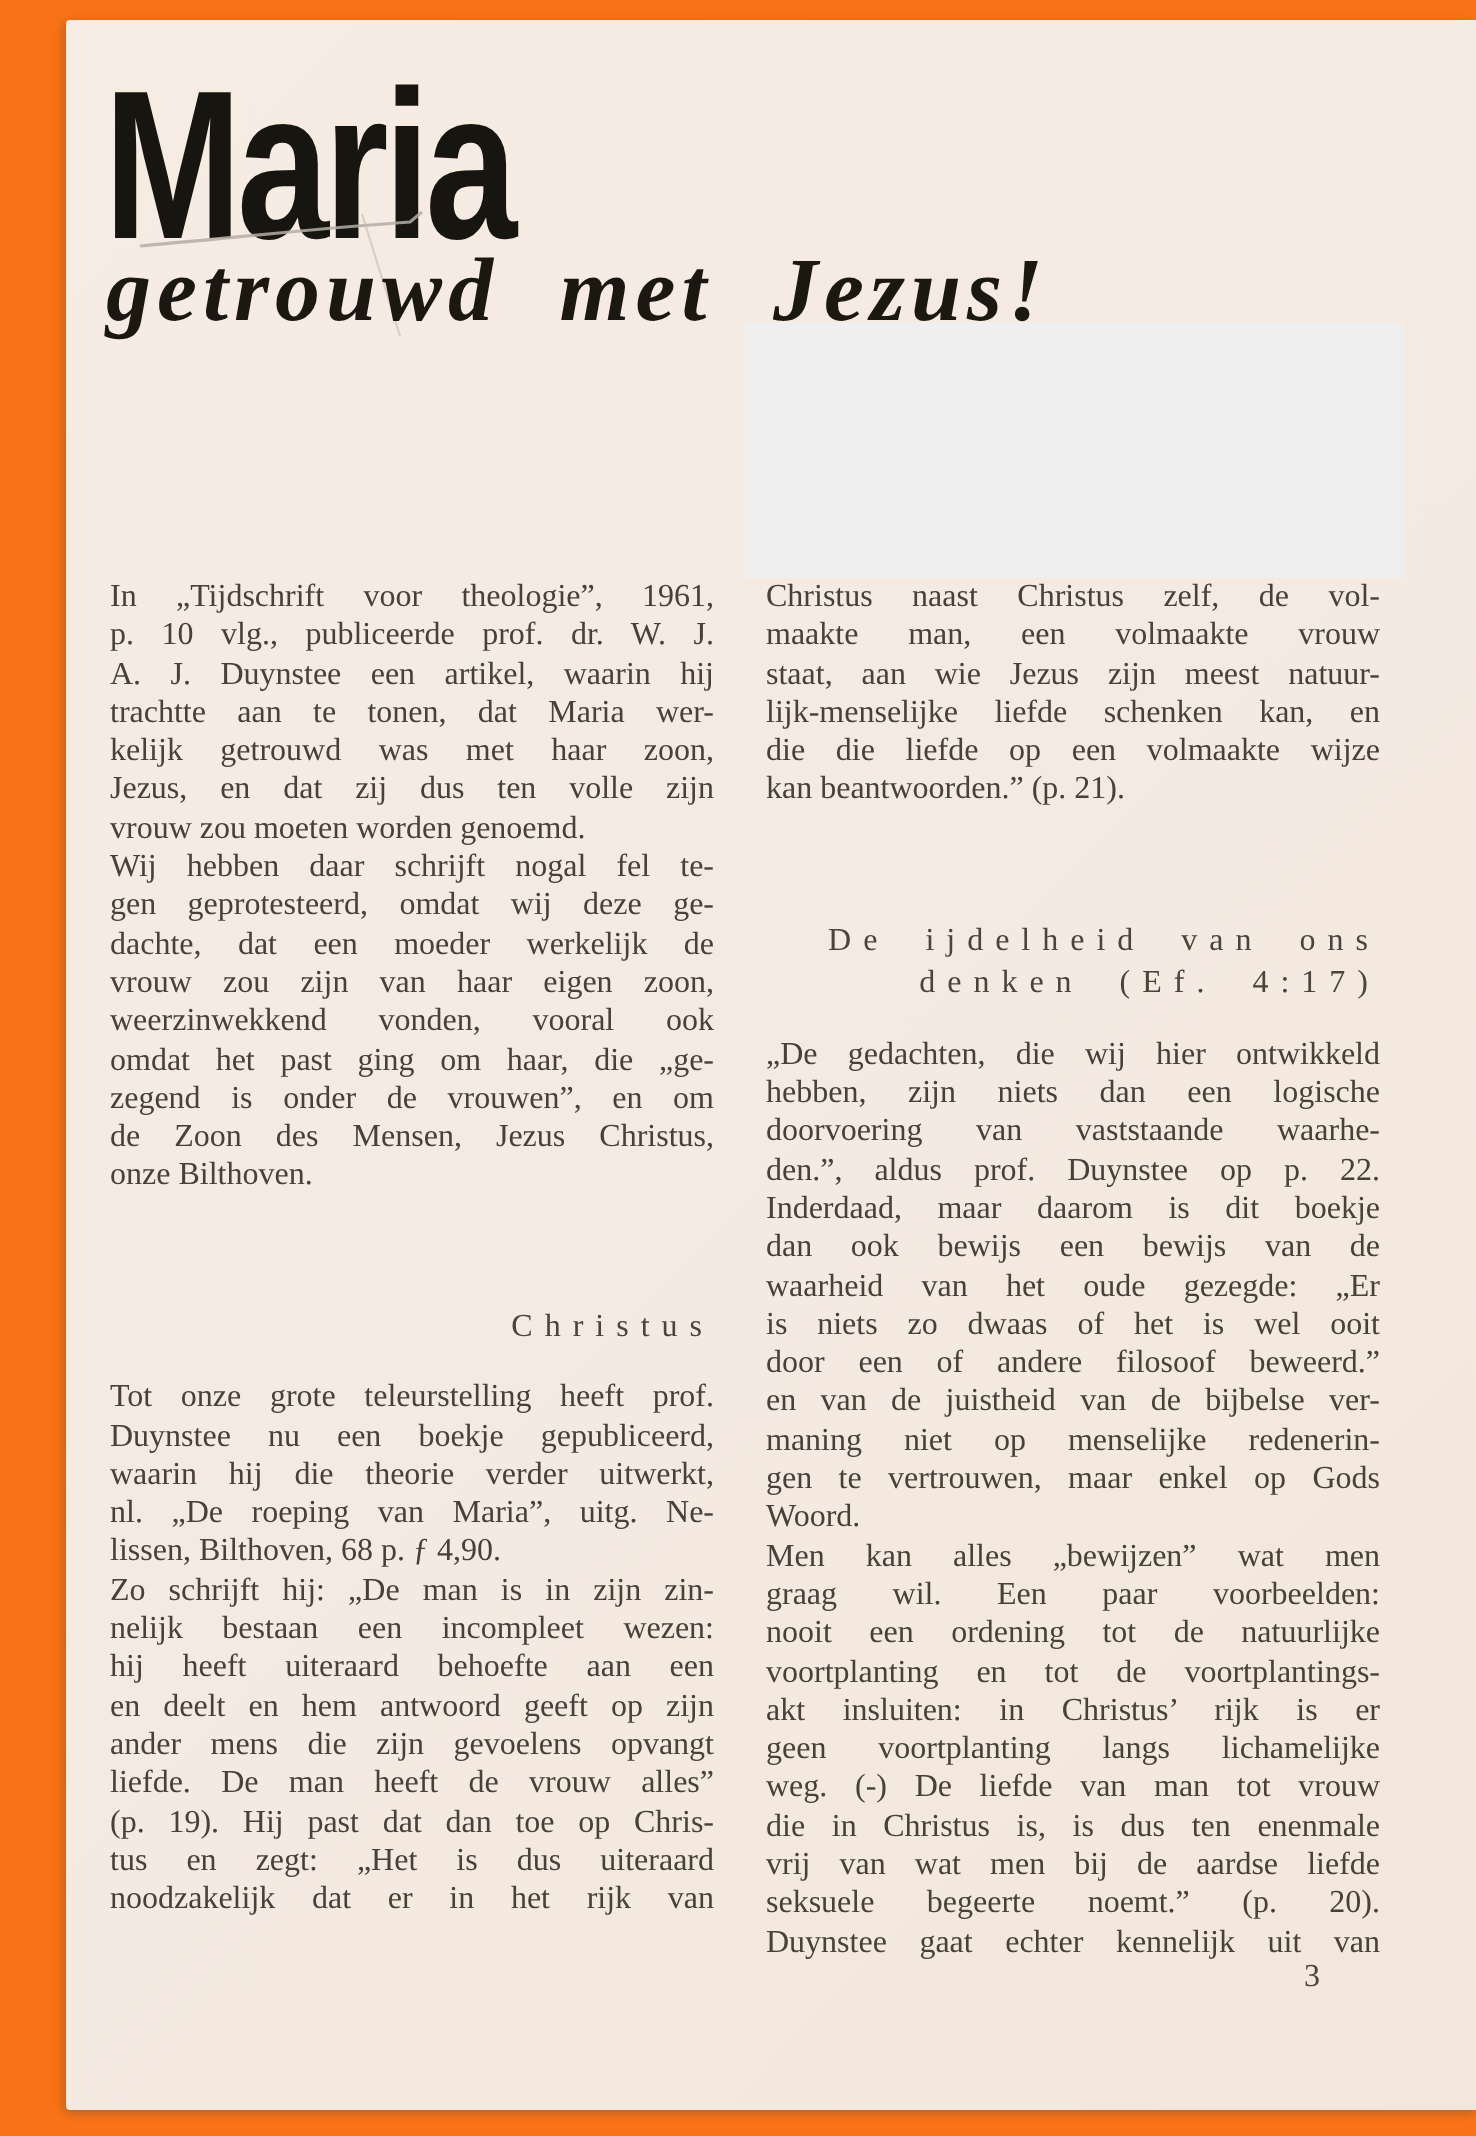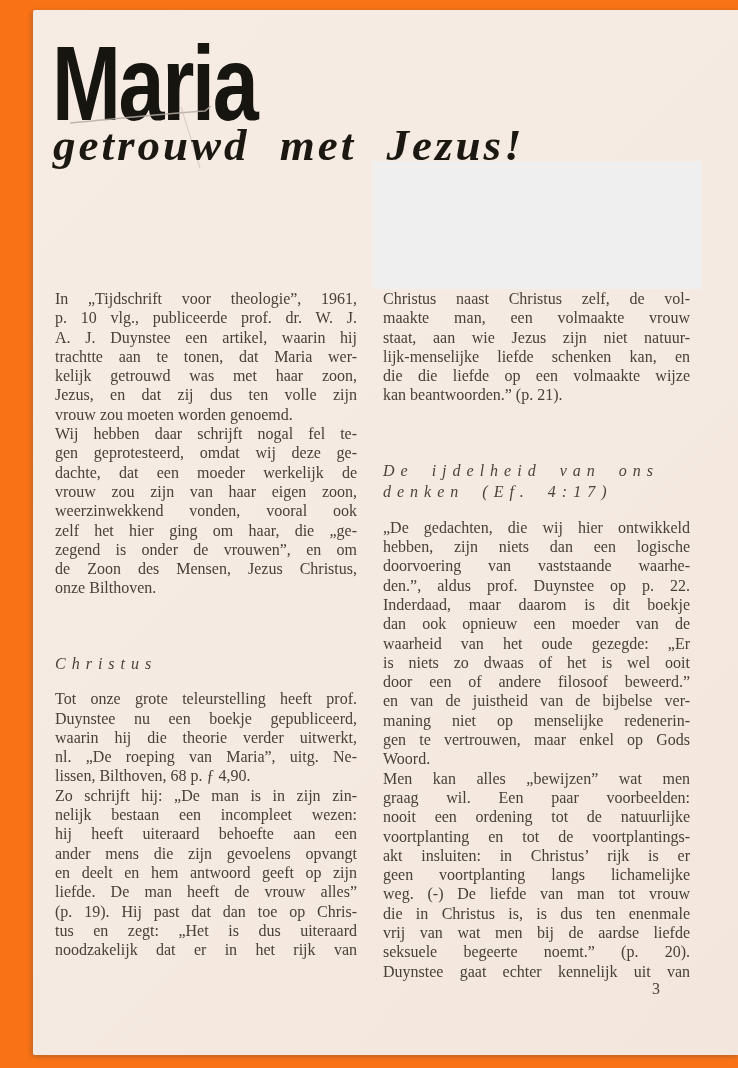--- a/index.html
+++ b/index.html
@@ -35,22 +35,22 @@
   .column{
     position:absolute;top:289px;
     font-size:16px;line-height:19.3px;color:#474138;
   }
   #left-column{left:55px;width:302px;}
   #right-column{left:383px;width:307px;}
   .para{margin:0;}
   .line{white-space:normal;}
   .line.just{text-align:justify;text-align-last:justify;-moz-text-align-last:justify;}
   .heading{
-    margin:55px 0 15px 0;text-align:left;
-    letter-spacing:6px;word-spacing:8px;line-height:21.5px;color:#4a443a;font-style:italic;
+    margin:55px 0 15px 0;text-align:right;
+    letter-spacing:6px;word-spacing:8px;line-height:21.5px;color:#4a443a;
   }
   #page-number{
     position:absolute;left:636px;top:980px;width:40px;text-align:center;
     font-size:16px;color:#4a443c;
   }
 </style>
 </head>
 <body>
 
 <div id="screen">
@@ -76,67 +76,67 @@
         <div class="line just">kelijk getrouwd was met haar zoon,</div>
         <div class="line just">Jezus, en dat zij dus ten volle zijn</div>
         <div class="line">vrouw zou moeten worden genoemd.</div>
       </div>
       <div class="para">
         <div class="line just">Wij hebben daar schrijft nogal fel te-</div>
         <div class="line just">gen geprotesteerd, omdat wij deze ge-</div>
         <div class="line just">dachte, dat een moeder werkelijk de</div>
         <div class="line just">vrouw zou zijn van haar eigen zoon,</div>
         <div class="line just">weerzinwekkend vonden, vooral ook</div>
-        <div class="line just">zelf het hier ging om haar, die „ge-</div>
+        <div class="line just">omdat het past ging om haar, die „ge-</div>
         <div class="line just">zegend is onder de vrouwen”, en om</div>
         <div class="line just">de Zoon des Mensen, Jezus Christus,</div>
         <div class="line">onze Bilthoven.</div>
       </div>
       <div class="heading">
         <div class="line">Christus</div>
       </div>
       <div class="para">
         <div class="line just">Tot onze grote teleurstelling heeft prof.</div>
         <div class="line just">Duynstee nu een boekje gepubliceerd,</div>
         <div class="line just">waarin hij die theorie verder uitwerkt,</div>
         <div class="line just">nl. „De roeping van Maria”, uitg. Ne-</div>
         <div class="line">lissen, Bilthoven, 68 p. ƒ 4,90.</div>
       </div>
       <div class="para">
         <div class="line just">Zo schrijft hij: „De man is in zijn zin-</div>
         <div class="line just">nelijk bestaan een incompleet wezen:</div>
         <div class="line just">hij heeft uiteraard behoefte aan een</div>
+        <div class="line just">en deelt en hem antwoord geeft op zijn</div>
         <div class="line just">ander mens die zijn gevoelens opvangt</div>
-        <div class="line just">en deelt en hem antwoord geeft op zijn</div>
         <div class="line just">liefde. De man heeft de vrouw alles”</div>
         <div class="line just">(p. 19). Hij past dat dan toe op Chris-</div>
         <div class="line just">tus en zegt: „Het is dus uiteraard</div>
         <div class="line just">noodzakelijk dat er in het rijk van</div>
       </div>
     </div>
   <div id="right-column" class="column">
       <div class="para">
         <div class="line just">Christus naast Christus zelf, de vol-</div>
         <div class="line just">maakte man, een volmaakte vrouw</div>
-        <div class="line just">staat, aan wie Jezus zijn niet natuur-</div>
+        <div class="line just">staat, aan wie Jezus zijn meest natuur-</div>
         <div class="line just">lijk-menselijke liefde schenken kan, en</div>
         <div class="line just">die die liefde op een volmaakte wijze</div>
         <div class="line">kan beantwoorden.” (p. 21).</div>
       </div>
       <div class="heading">
         <div class="line">De ijdelheid van ons</div>
         <div class="line">denken (Ef. 4:17)</div>
       </div>
       <div class="para">
         <div class="line just">„De gedachten, die wij hier ontwikkeld</div>
         <div class="line just">hebben, zijn niets dan een logische</div>
         <div class="line just">doorvoering van vaststaande waarhe-</div>
         <div class="line just">den.”, aldus prof. Duynstee op p. 22.</div>
         <div class="line just">Inderdaad, maar daarom is dit boekje</div>
-        <div class="line just">dan ook opnieuw een moeder van de</div>
+        <div class="line just">dan ook bewijs een bewijs van de</div>
         <div class="line just">waarheid van het oude gezegde: „Er</div>
         <div class="line just">is niets zo dwaas of het is wel ooit</div>
         <div class="line just">door een of andere filosoof beweerd.”</div>
         <div class="line just">en van de juistheid van de bijbelse ver-</div>
         <div class="line just">maning niet op menselijke redenerin-</div>
         <div class="line just">gen te vertrouwen, maar enkel op Gods</div>
         <div class="line">Woord.</div>
       </div>
       <div class="para">
         <div class="line just">Men kan alles „bewijzen” wat men</div>

